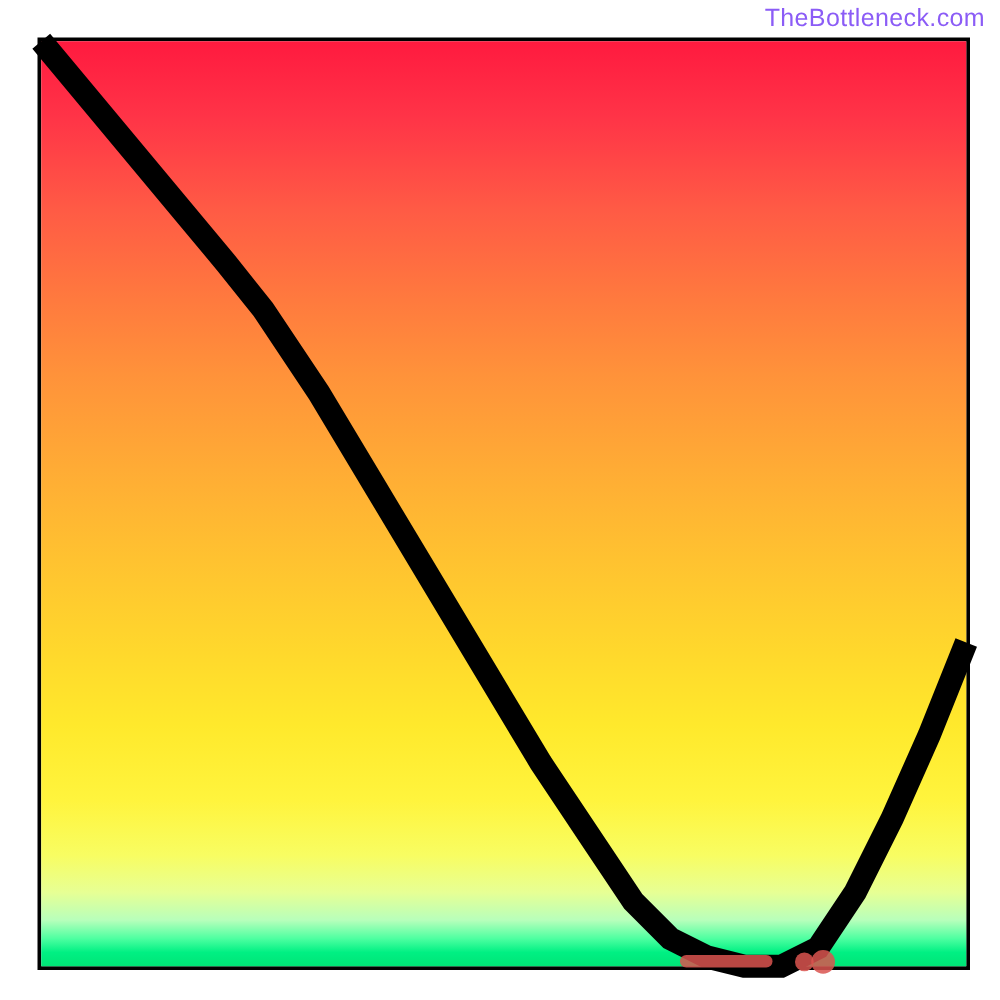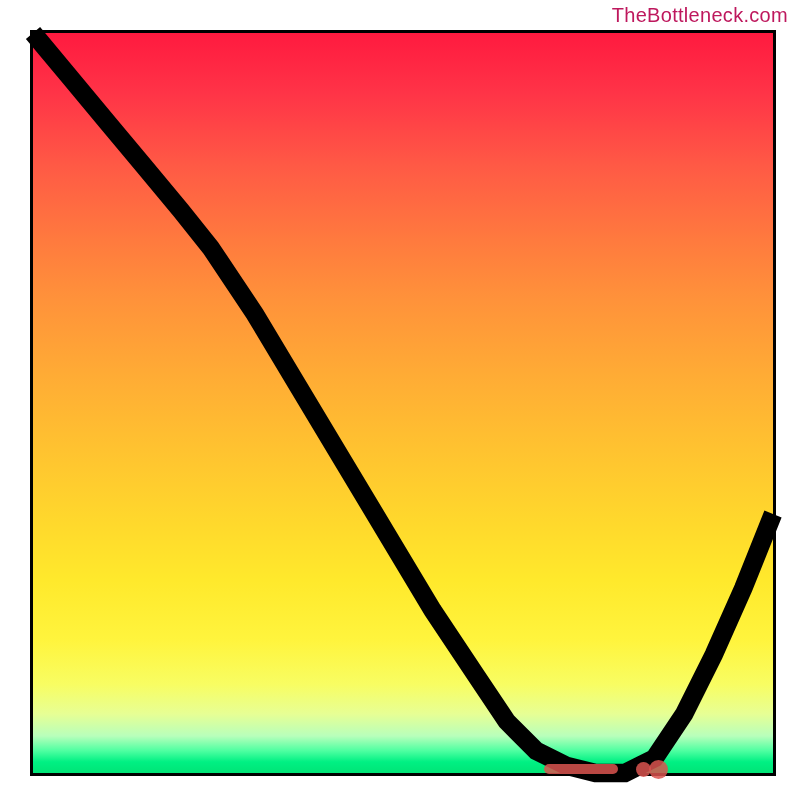--- a/index.html
+++ b/index.html
@@ -9,21 +9,21 @@
     height: 800px;
     background: #ffffff;
     font-family: Arial, sans-serif;
     position: relative;
   }
   .watermark {
     position: absolute;
     top: 4px;
     right: 12px;
     font-size: 20px;
-    color: #be185d;
+    color: #8b5cf6;
     letter-spacing: 0.3px;
     z-index: 10;
   }
   .plot-area {
     position: absolute;
     left: 30px;
     top: 30px;
     width: 740px;
     height: 740px;
     border: 3px solid #000;

